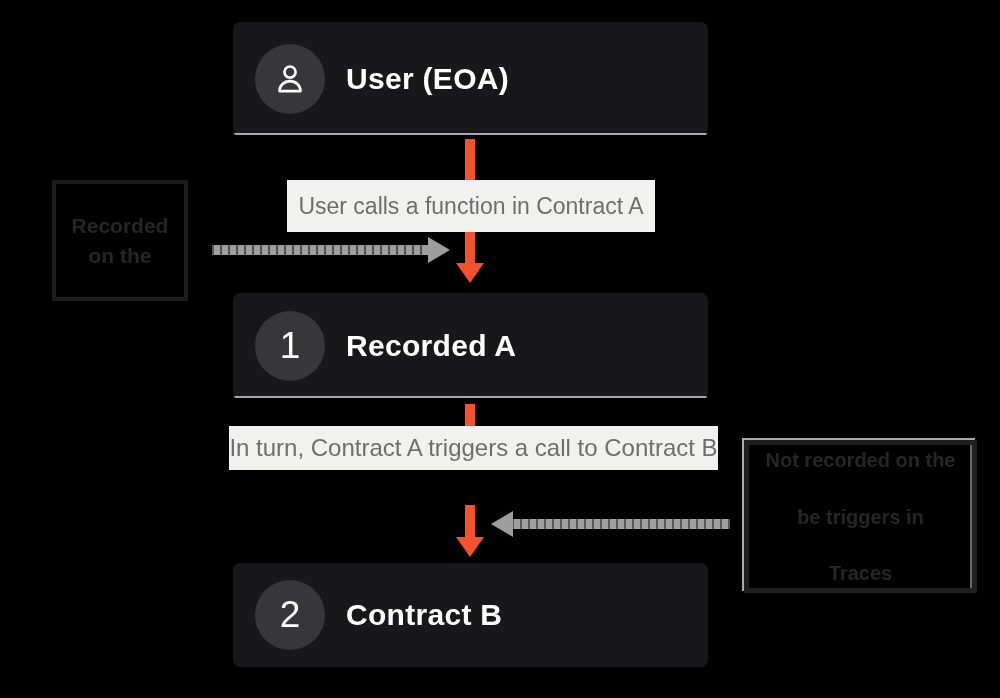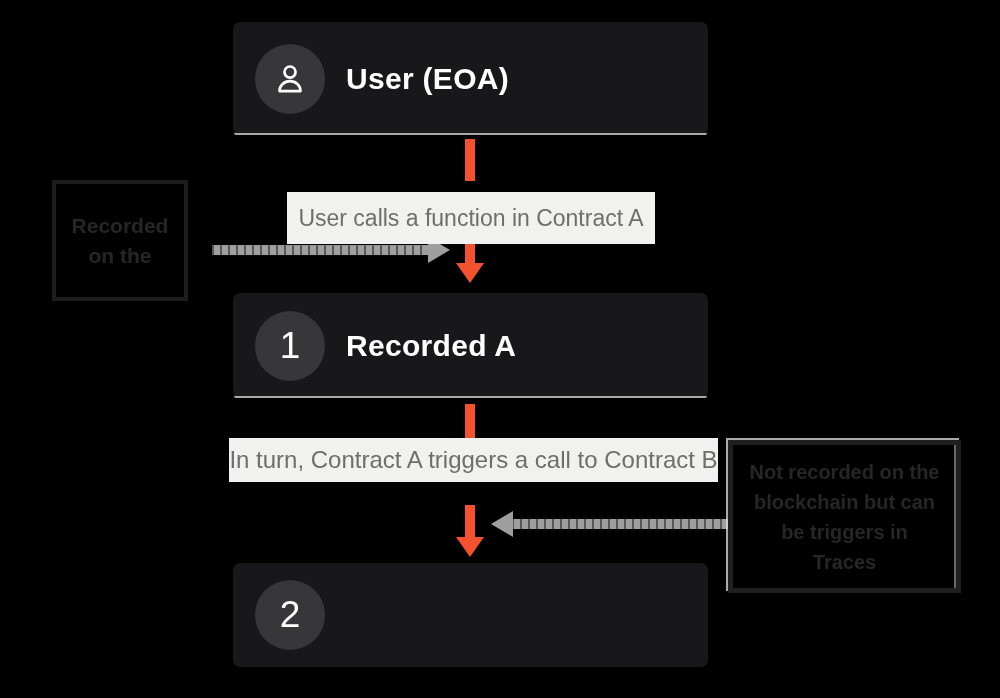--- a/index.html
+++ b/index.html
@@ -59,21 +59,20 @@
 
   
   .flow-label {
     position: absolute;
     background: #f1f1ef;
     color: #6e6e6e;
     display: flex;
     align-items: center;
     justify-content: center;
     font-size: 23px;
-    margin-top: 12px;
   }
   .flow-label-1 { left: 287px; top: 180px; width: 368px; height: 52px; }
   .flow-label-2 { left: 229px; top: 426px; width: 489px; height: 44px; font-size: 24px; }
 
   
   .oa-seg {
     position: absolute;
     left: 465px;
     width: 10px;
     background: #f4512f;
@@ -129,27 +128,28 @@
     justify-content: center;
   }
   .ann-left {
     left: 52px; top: 180px;
     width: 136px; height: 121px;
     border: 4px solid #1d1d1d;
     font-size: 21px;
     line-height: 30px;
   }
   .ann-right {
-    left: 728px; top: 440px;
+    left: 744px; top: 440px;
     width: 233px; height: 153px;
     border: 5px solid #1f1f1f;
     box-shadow: -2px -2px 0 0 rgba(214,214,214,0.8),
                 inset -2px 0 0 0 rgba(190,190,190,0.55);
     font-size: 20px;
     line-height: 30px;
+    justify-content: space-between;
   }
   .ann-line { display: block; }
 
   .user-icon-svg { display: block; }
 </style>
 </head>
 <body>
 
 <div class="canvas">
 
@@ -189,27 +189,27 @@
     <div class="node-title">Recorded A</div>
     <div class="node-underline"></div>
   </div>
 
   <div class="flow-label flow-label-2">
     <span>In turn, Contract A triggers a call to Contract B</span>
   </div>
 
   <div class="node node-contract-b">
     <div class="badge">2</div>
+    <div class="node-title">Contract B</div>
   </div>
 
   <div class="ann ann-left">
     <span class="ann-line">Recorded</span>
     <span class="ann-line">on the</span>
   </div>
 
   <div class="ann ann-right">
     <span class="ann-line">Not recorded on the</span>
-    <span class="ann-line">blockchain but can</span>
     <span class="ann-line">be triggers in</span>
     <span class="ann-line">Traces</span>
   </div>
 
 </div>
 
 </body></html>

